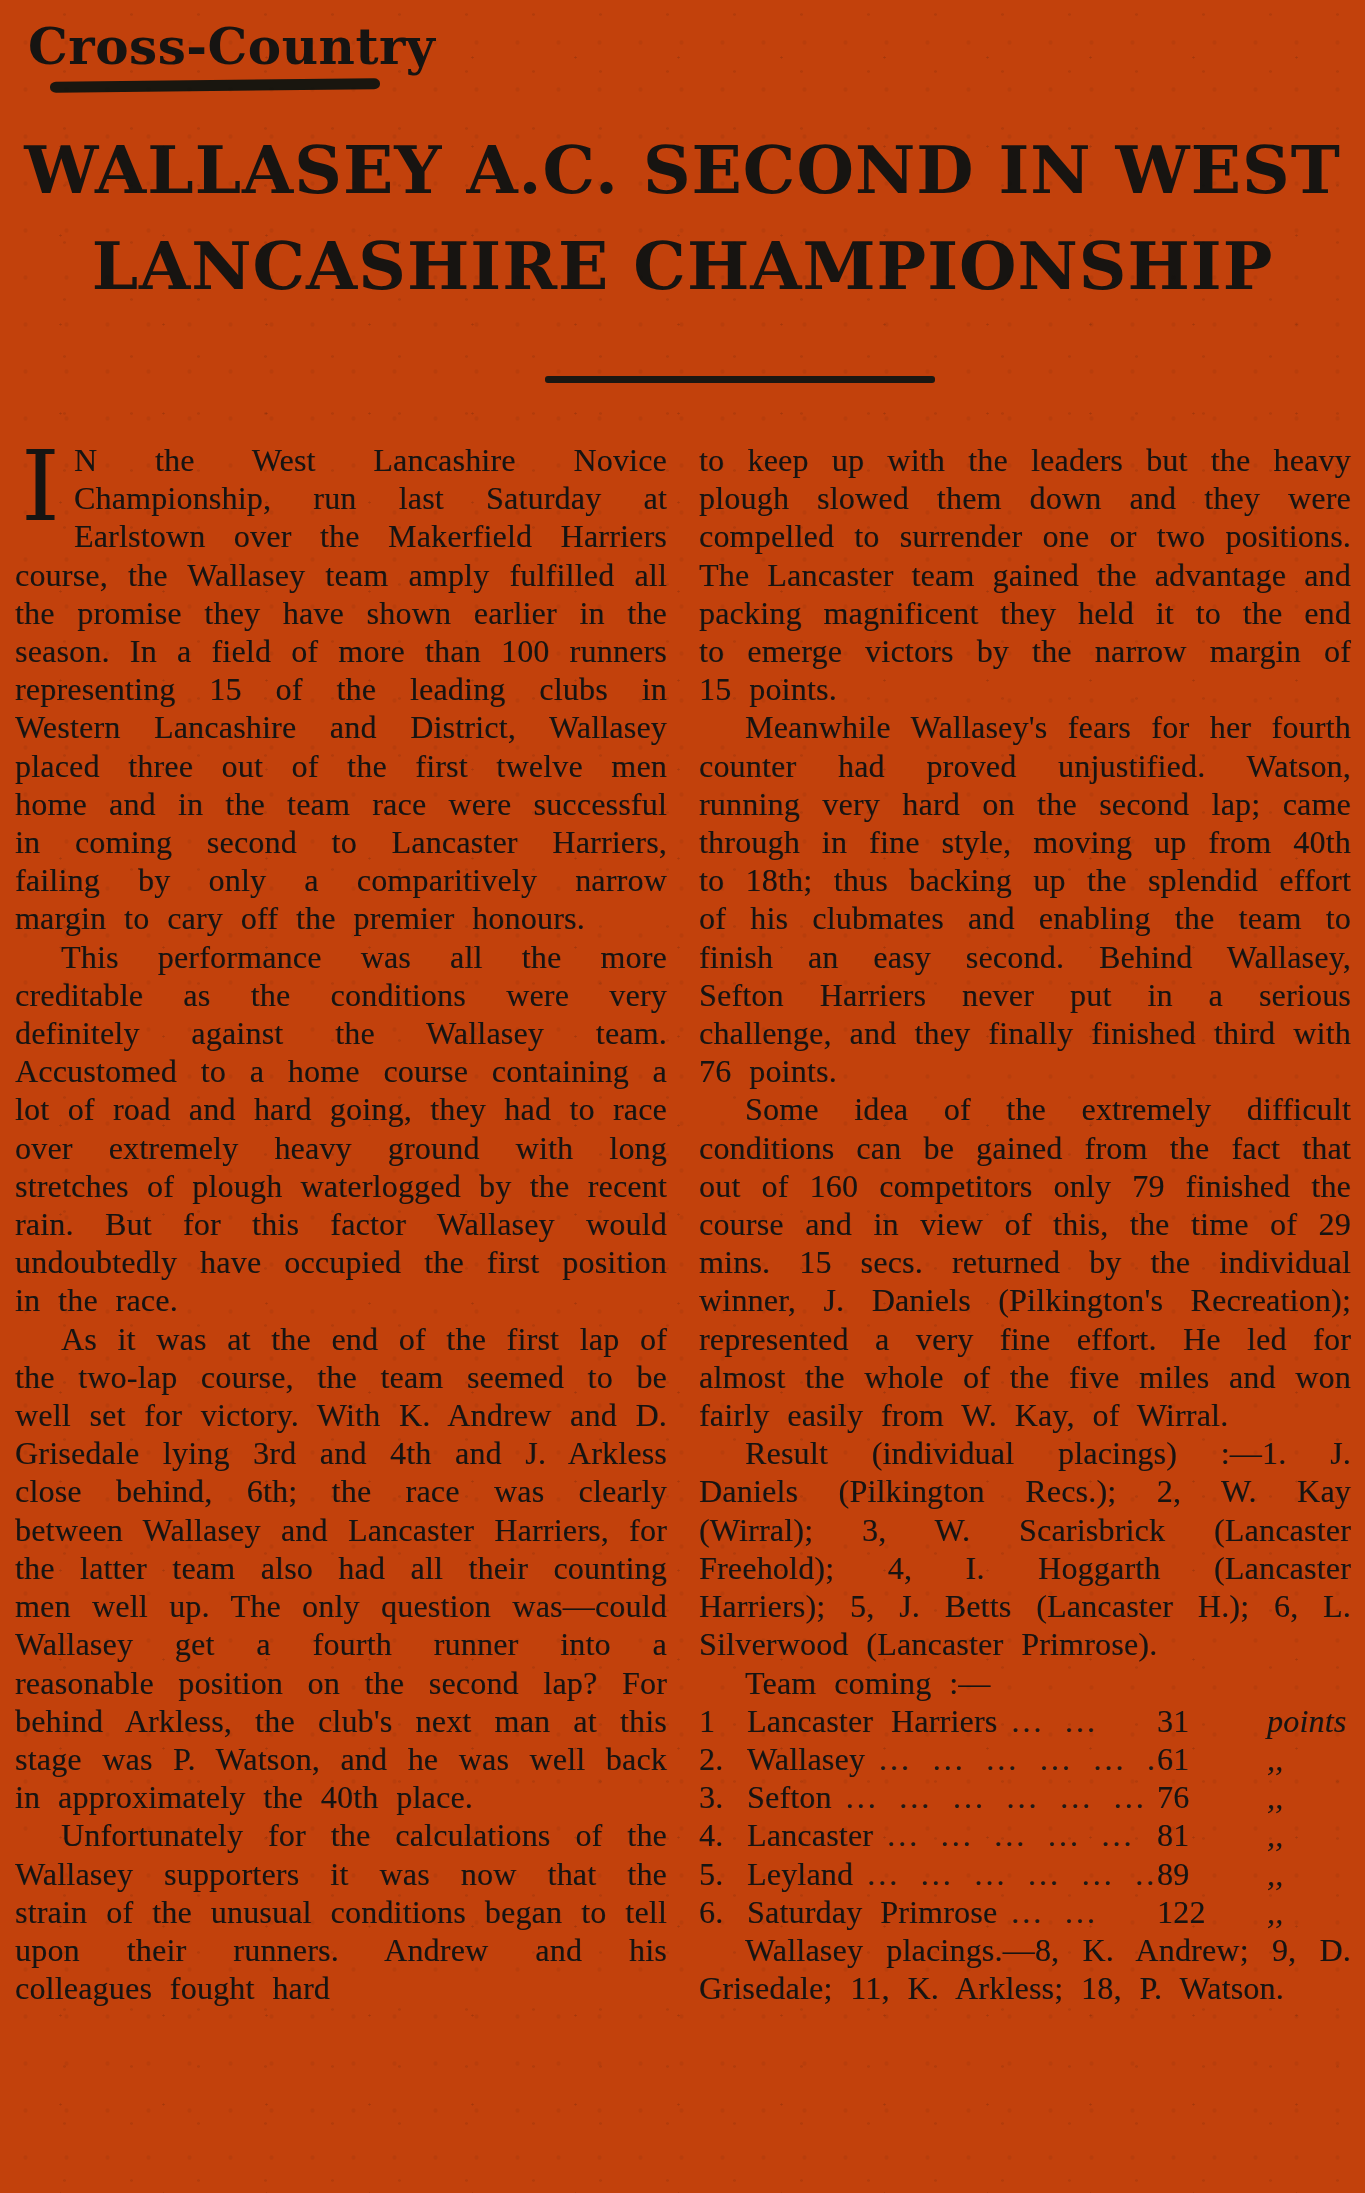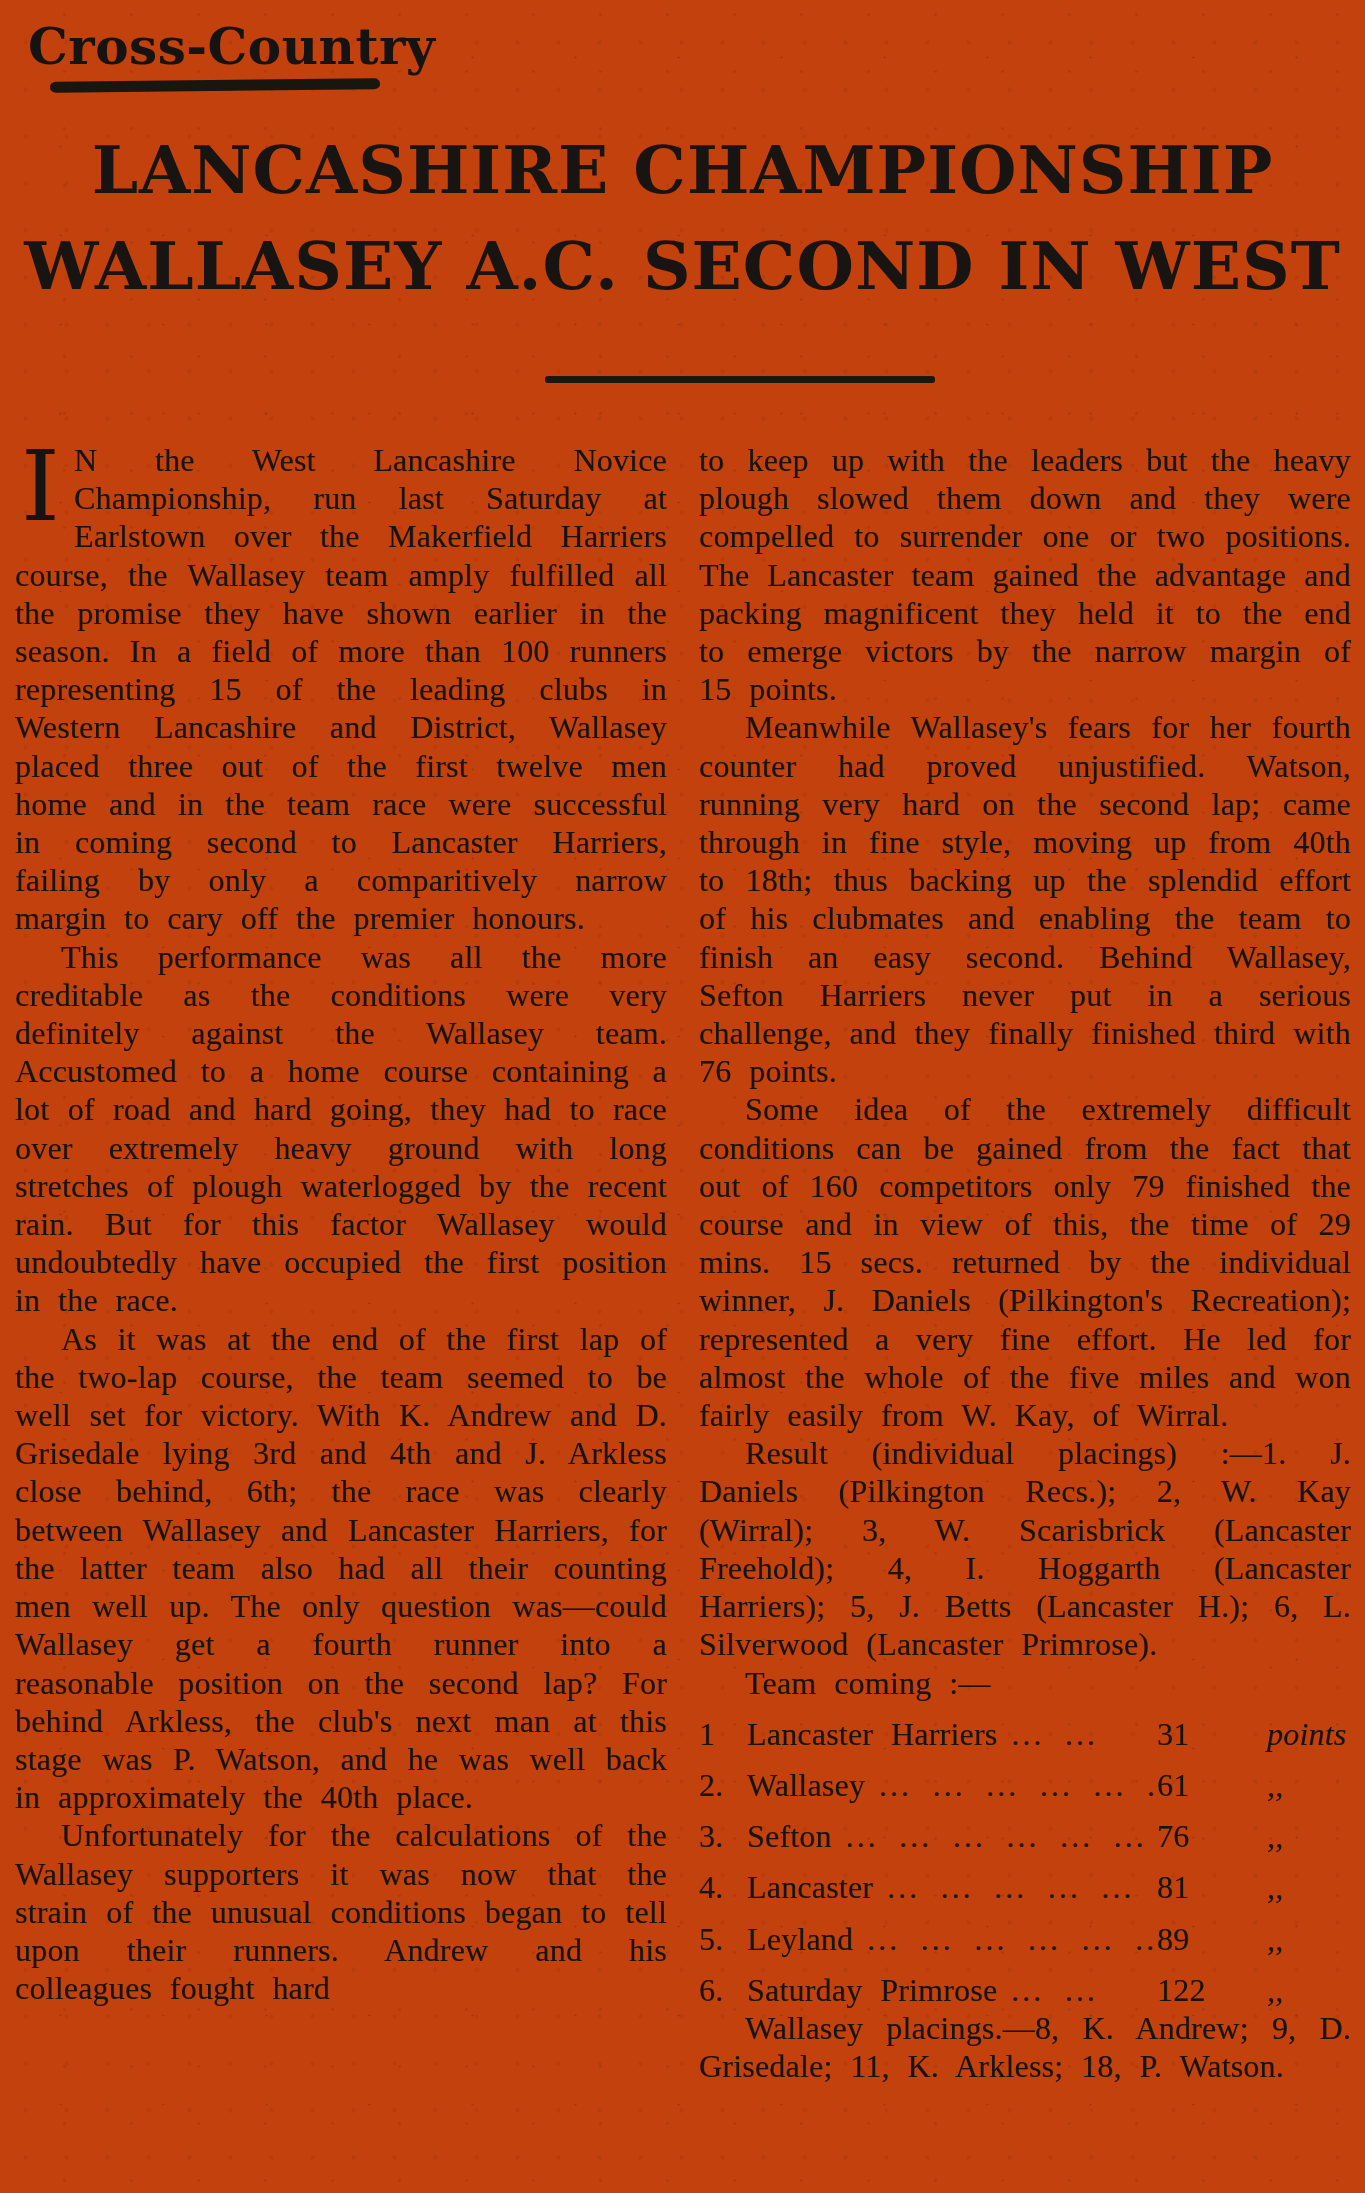--- a/index.html
+++ b/index.html
@@ -64,38 +64,38 @@
   .dropcap{
     float:left;
     font-family:"DejaVu Serif", serif;
     font-size:98px;line-height:78px;
     padding:6px 14px 0 6px;
     font-weight:500;
   }
   .team-list{margin:0;}
   .team-row{display:flex;align-items:baseline;white-space:nowrap;}
   .team-row .rank{flex:none;width:48px;}
-  .team-row .tname{flex:none;padding-right:14px;margin-top:13px;}
+  .team-row .tname{flex:none;padding-right:14px;}
   .team-row .dots{flex:1;overflow:hidden;letter-spacing:3px;color:#1c1916;}
   .team-row .pts{flex:none;width:76px;text-align:left;}
   .team-row .unit{flex:none;width:118px;padding-left:34px;box-sizing:border-box;font-style:italic;}
 </style>
 </head>
 <body>
 
 <div class="page">
 
   <div class="kicker-wrap">
     <span class="kicker">Cross-Country</span>
     <div class="kicker-rule"></div>
   </div>
 
   <h1 class="headline">
+    <span>WALLASEY A.C. SECOND IN WEST</span>
     <span>LANCASHIRE CHAMPIONSHIP</span>
-    <span>WALLASEY A.C. SECOND IN WEST</span>
   </h1>
 
   <div class="headline-rule"></div>
 
   <div class="columns">
 
     <div class="col">
       <p class="para"><span class="dropcap">I</span><span>N the West Lancashire Novice Championship, run last Saturday at Earlstown over the Makerfield Harriers course, the Wallasey team amply fulfilled all the promise they have shown earlier in the season. In a field of more than 100 runners representing 15 of the leading clubs in Western Lancashire and District, Wallasey placed three out of the first twelve men home and in the team race were successful in coming second to Lancaster Harriers, failing by only a comparitively narrow margin to cary off the premier honours.</span></p>
       <p class="para indent">This performance was all the more creditable as the conditions were very definitely against the Wallasey team. Accustomed to a home course containing a lot of road and hard going, they had to race over extremely heavy ground with long stretches of plough waterlogged by the recent rain. But for this factor Wallasey would undoubtedly have occupied the first position in the race.</p>
       <p class="para indent">As it was at the end of the first lap of the two-lap course, the team seemed to be well set for victory. With K. Andrew and D. Grisedale lying 3rd and 4th and J. Arkless close behind, 6th; the race was clearly between Wallasey and Lancaster Harriers, for the latter team also had all their counting men well up. The only question was—could Wallasey get a fourth runner into a reasonable position on the second lap? For behind Arkless, the club's next man at this stage was P. Watson, and he was well back in approximately the 40th place.</p>

